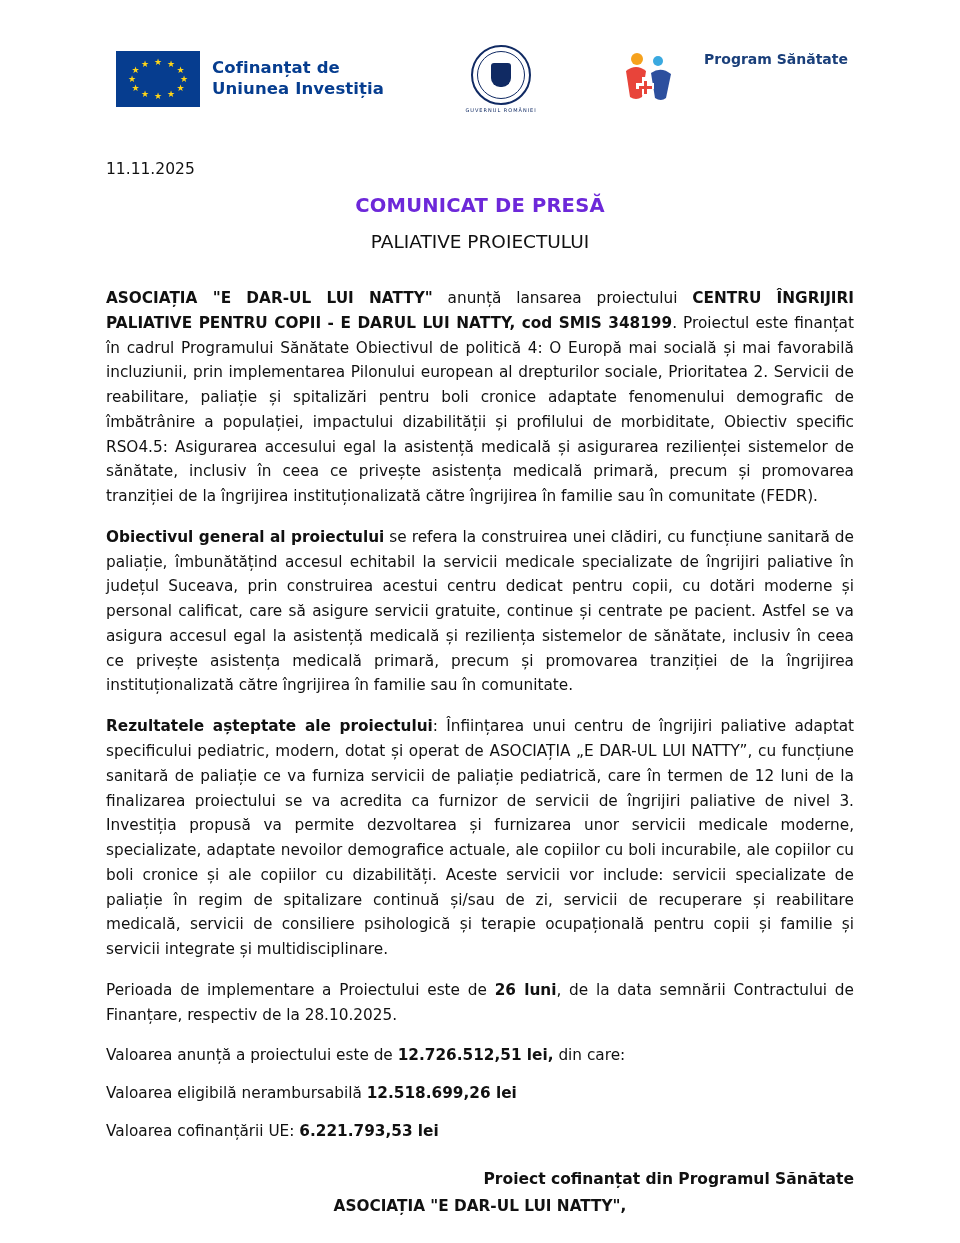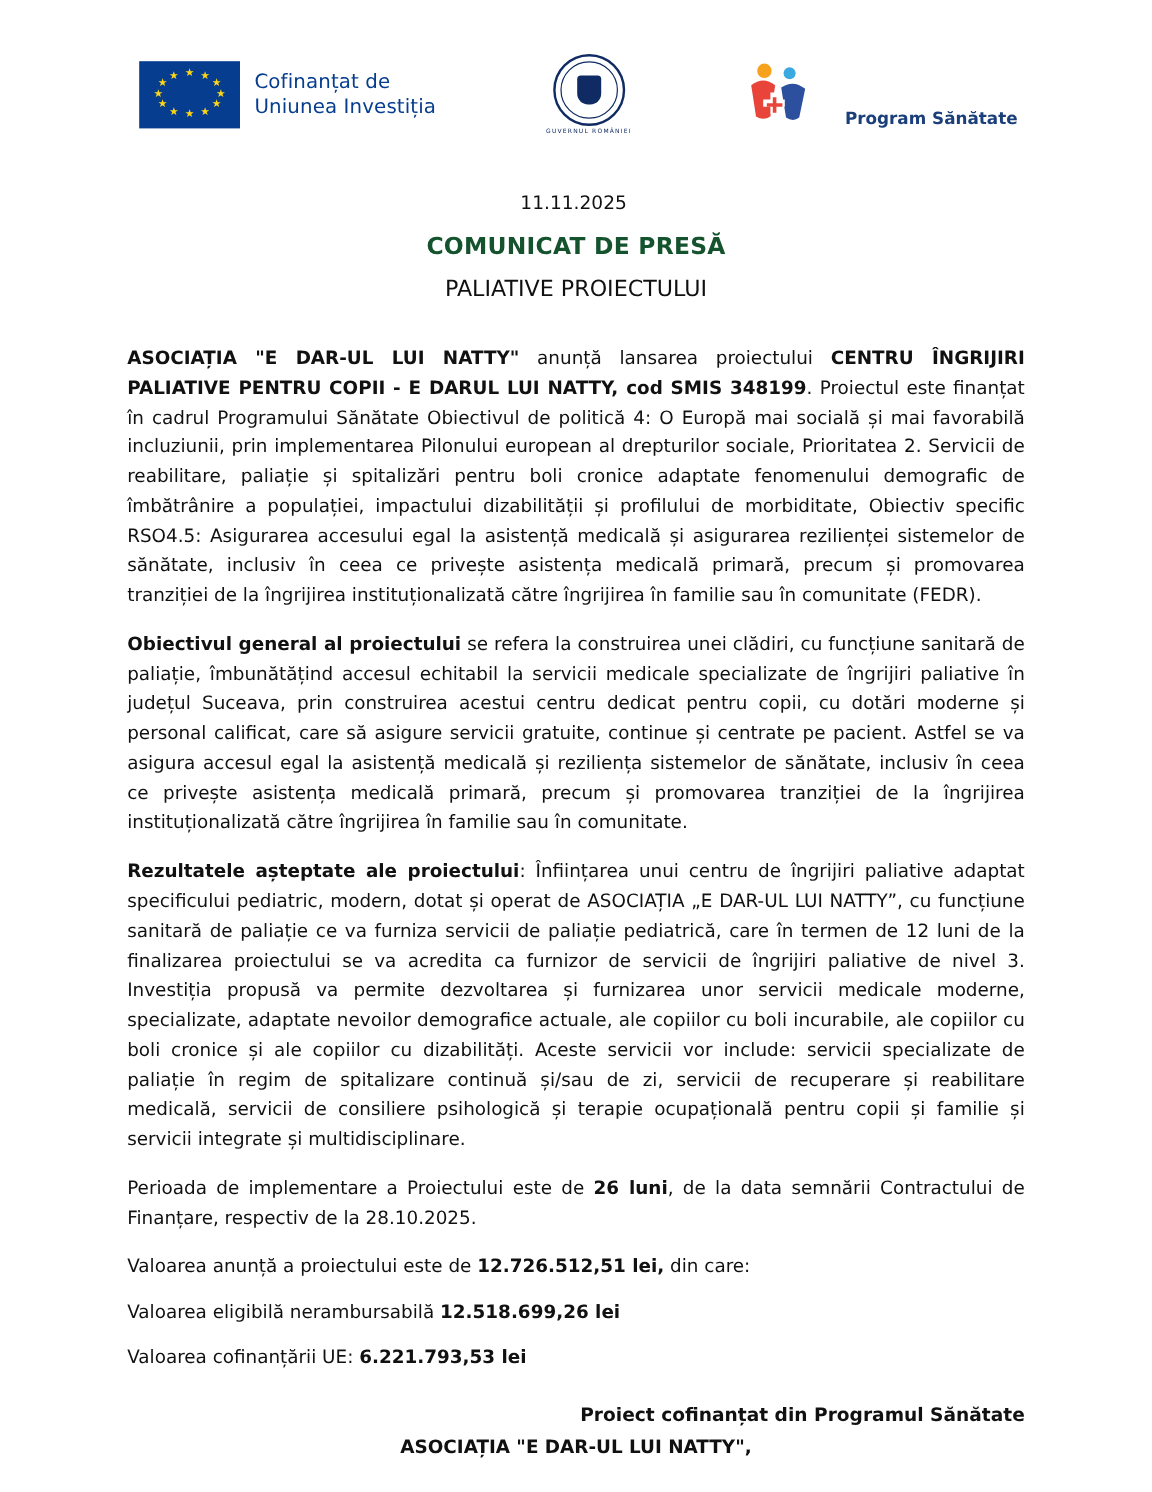--- a/index.html
+++ b/index.html
@@ -47,21 +47,21 @@
   .eu-star {
     position: absolute;
     color: #ffd617;
     font-size: 9px;
     line-height: 9px;
     transform: translate(-50%, -50%);
   }
   .eu-text {
     font-family: "DejaVu Sans", "Liberation Sans", sans-serif;
     color: #063d8f;
-    font-weight: normal;
+    font-weight: bold;
     font-size: 16.5px;
     line-height: 1.25;
     letter-spacing: .1px;
   }
 
   
   .gov-logo {
     display: flex;
     flex-direction: column;
     align-items: center;
@@ -95,53 +95,53 @@
     font-size: 5px;
     color: #102a63;
     letter-spacing: 1px;
     margin-top: 2px;
     text-transform: uppercase;
   }
 
   
   .ps-logo {
     display: flex;
-    align-items: flex-end;
+    align-items: flex-start;
     gap: 24px;
   }
   .ps-mark {
     width: 62px;
     height: 56px;
     position: relative;
     flex: none;
   }
   .ps-text {
     color: #1a3f7a;
     font-weight: bold;
     font-size: 14px;
   }
 
   
   .doc-date {
-    text-align: center;
+    text-align: left;
     font-size: 15.5px;
     color: #111;
     margin-top: 46px;
     padding-right: 4px;
   }
 
   
   .titles {
     margin-top: 16px;
     text-align: center;
   }
   .title-main {
     font-size: 19.5px;
     font-weight: bold;
-    color: #14532d;
+    color: #6d28d9;
     letter-spacing: .2px;
   }
   .title-sub {
     font-size: 18.5px;
     margin-top: 14px;
     color: #101010;
   }
   .title-project {
     font-size: 18.5px;
     margin-top: 14px;

